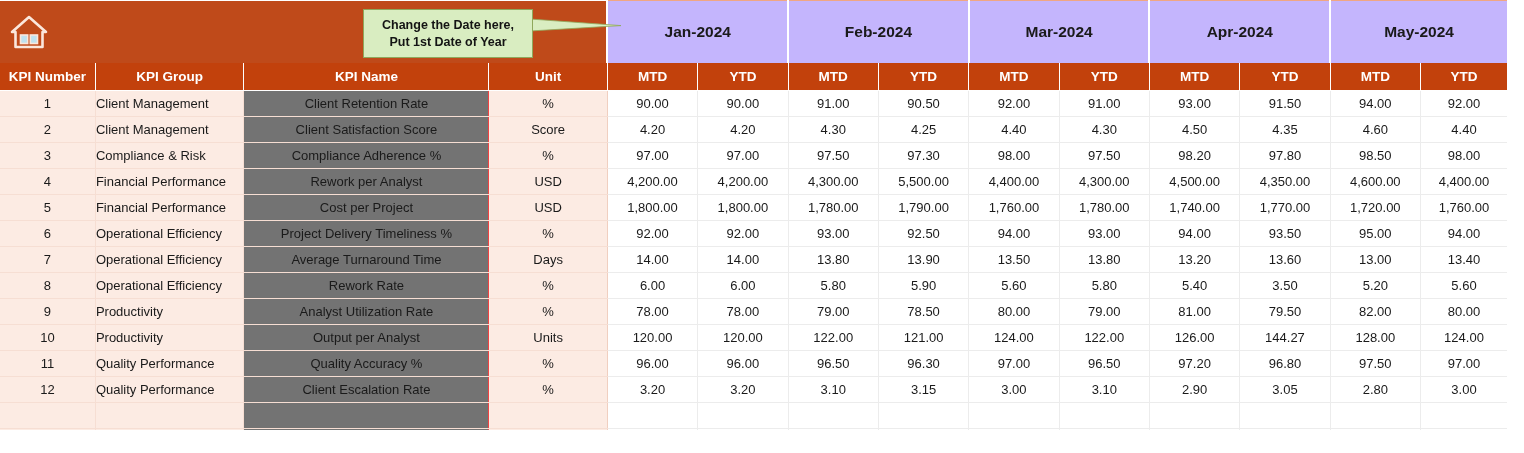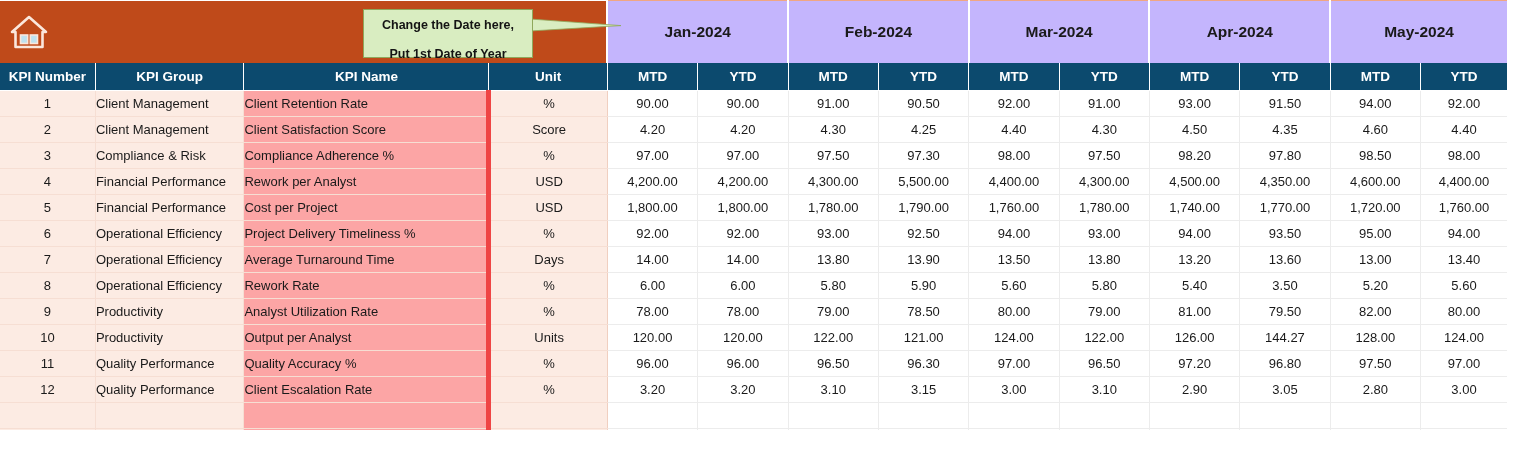--- a/index.html
+++ b/index.html
@@ -63,21 +63,21 @@
     text-align: center;
     vertical-align: middle;
     border-right: 2px solid #ffffff;
     border-top: 1px solid #f0a683;
   }
   .monthcell:last-child { border-right: none; }
 
   
   .hdrrow th {
     height: 27px;
-    background: #0c4a6e;
+    background: #c2410c;
     color: #ffffff;
     font-size: 13.5px;
     font-weight: bold;
     text-align: center;
     vertical-align: middle;
     border-right: 1px solid #ffffff;
     border-bottom: 1px solid #ffffff;
   }
   .hdrrow th.lastcol { border-right: none; }
 
@@ -93,22 +93,23 @@
     background: #fcebe3;
     text-align: center;
     border-right: 1px solid #f6ded3;
   }
   td.c-group {
     background: #fcebe3;
     text-align: left;
     border-right: 1px solid #f6ded3;
   }
   td.c-name {
-    background: #fca5a5;
-    border-right: 5px solid #ef4444;
+    background: #737373;
+    text-align: center;
+    border-right: 1px solid #ef4444;
   }
   td.c-unit {
     background: #fcebe3;
     text-align: center;
     border-right: 1px solid #f0cfc0;
   }
   td.c-val {
     background: #ffffff;
     text-align: center;
     border-right: 1px solid #ececec;
@@ -144,21 +145,20 @@
     align-items: center;
     justify-content: center;
     line-height: 1.35;
     z-index: 40;
   }
   #callout .cl-line {
     font-size: 12.5px;
     font-weight: bold;
     color: #141414;
     white-space: nowrap;
-    margin-top: 12px;
   }
   #callout-arrow {
     position: absolute;
     left: 530px;
     top: 17px;
     width: 91px;
     height: 16px;
     z-index: 39;
   }
 </style>

